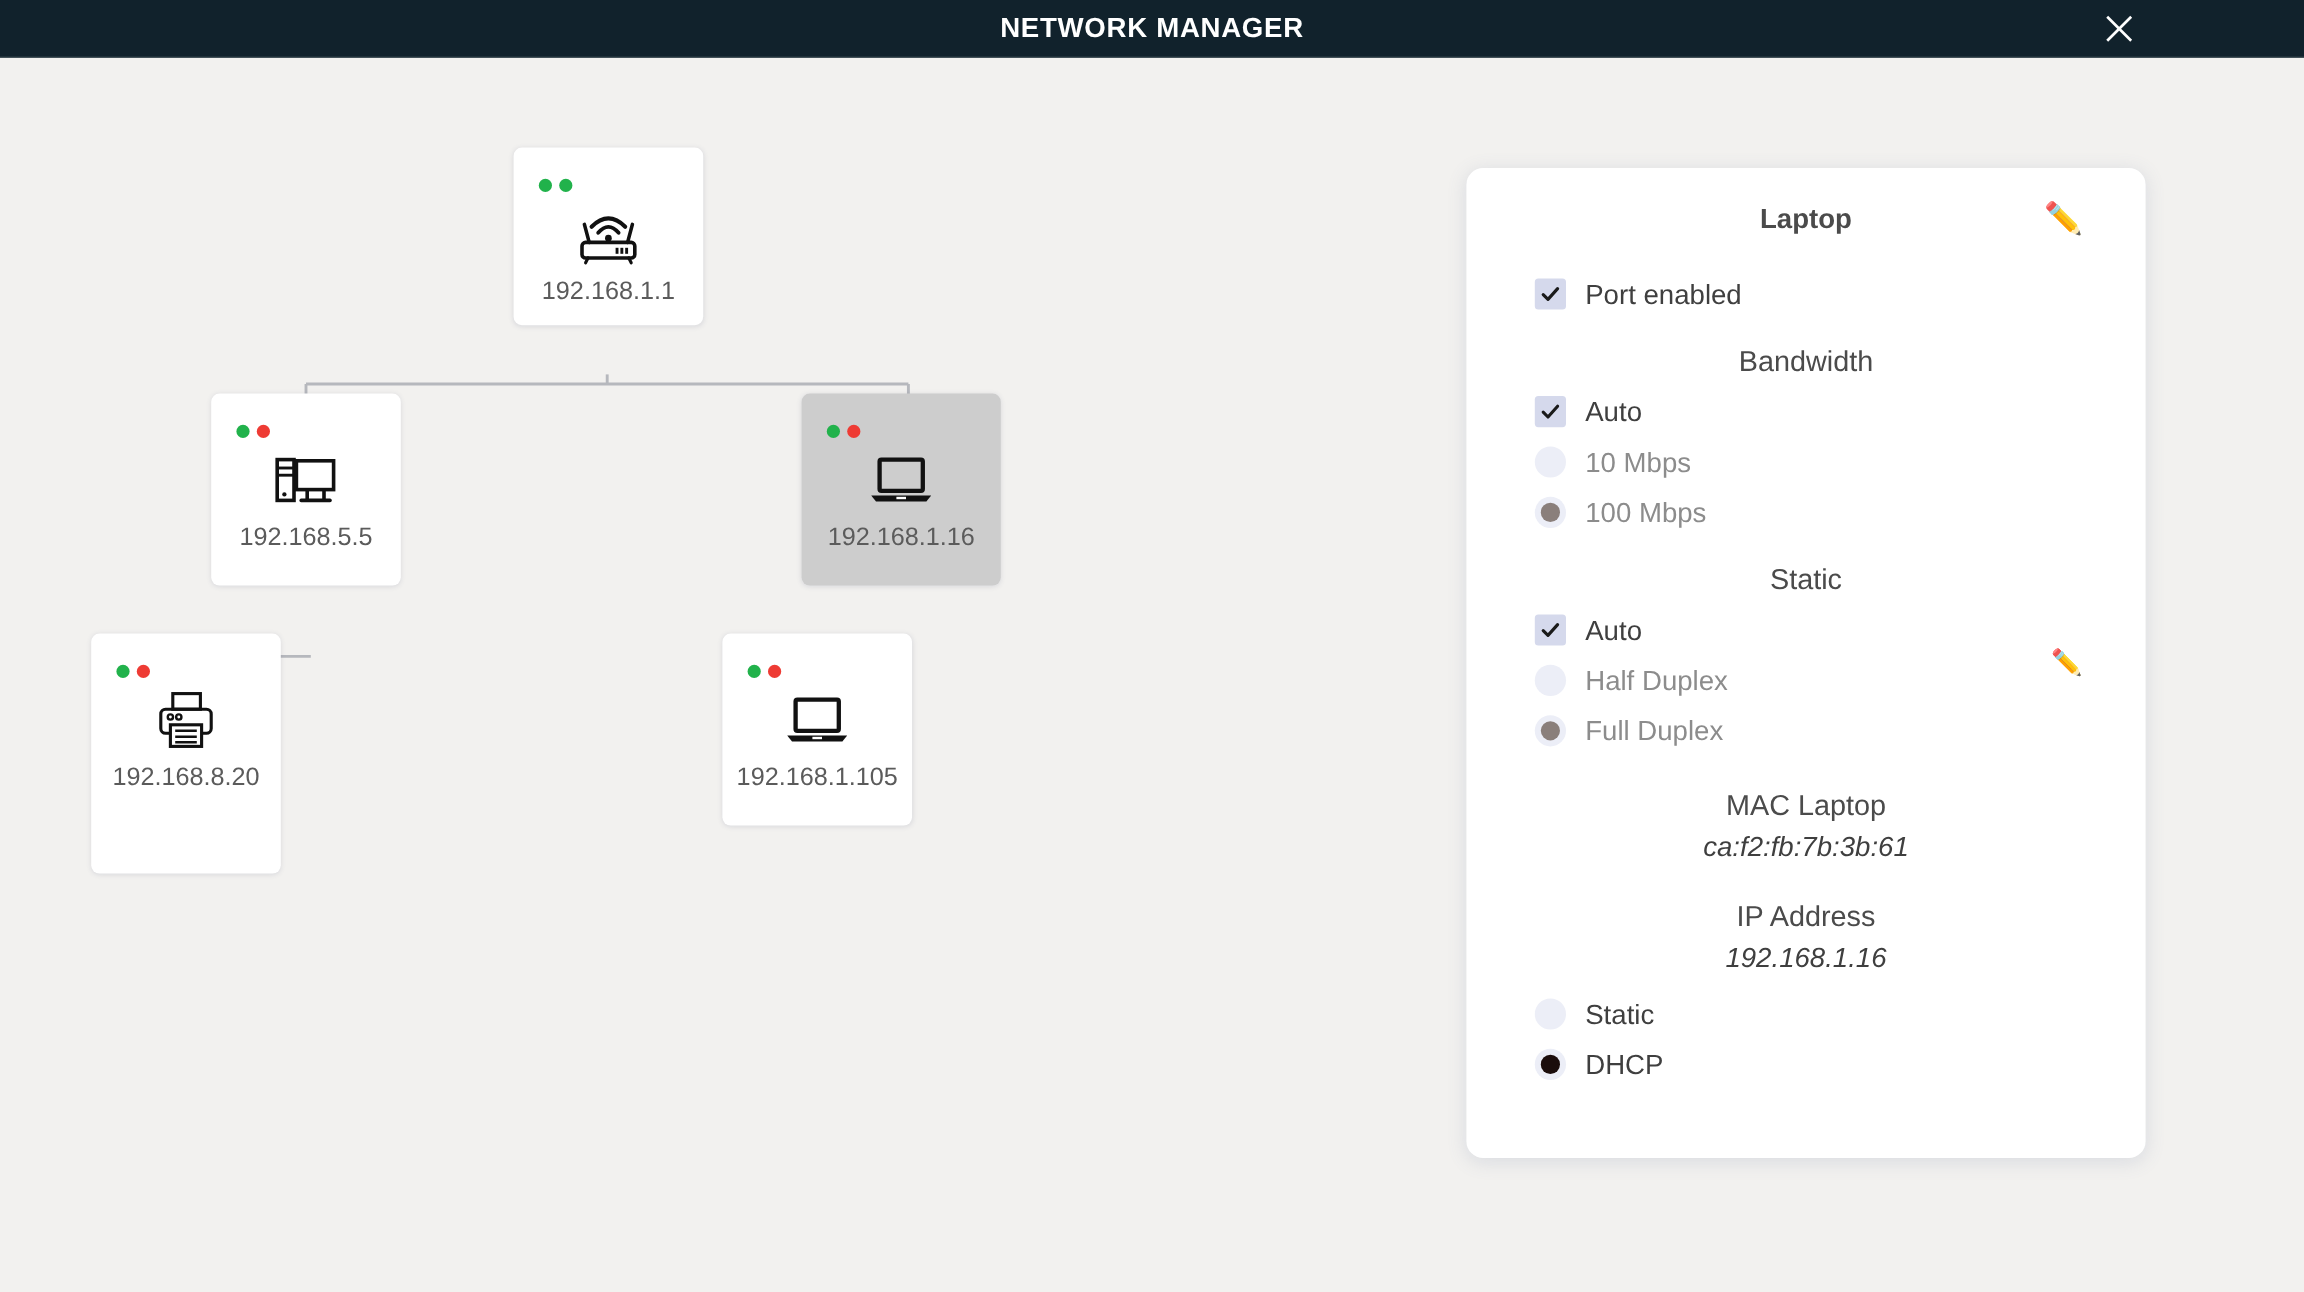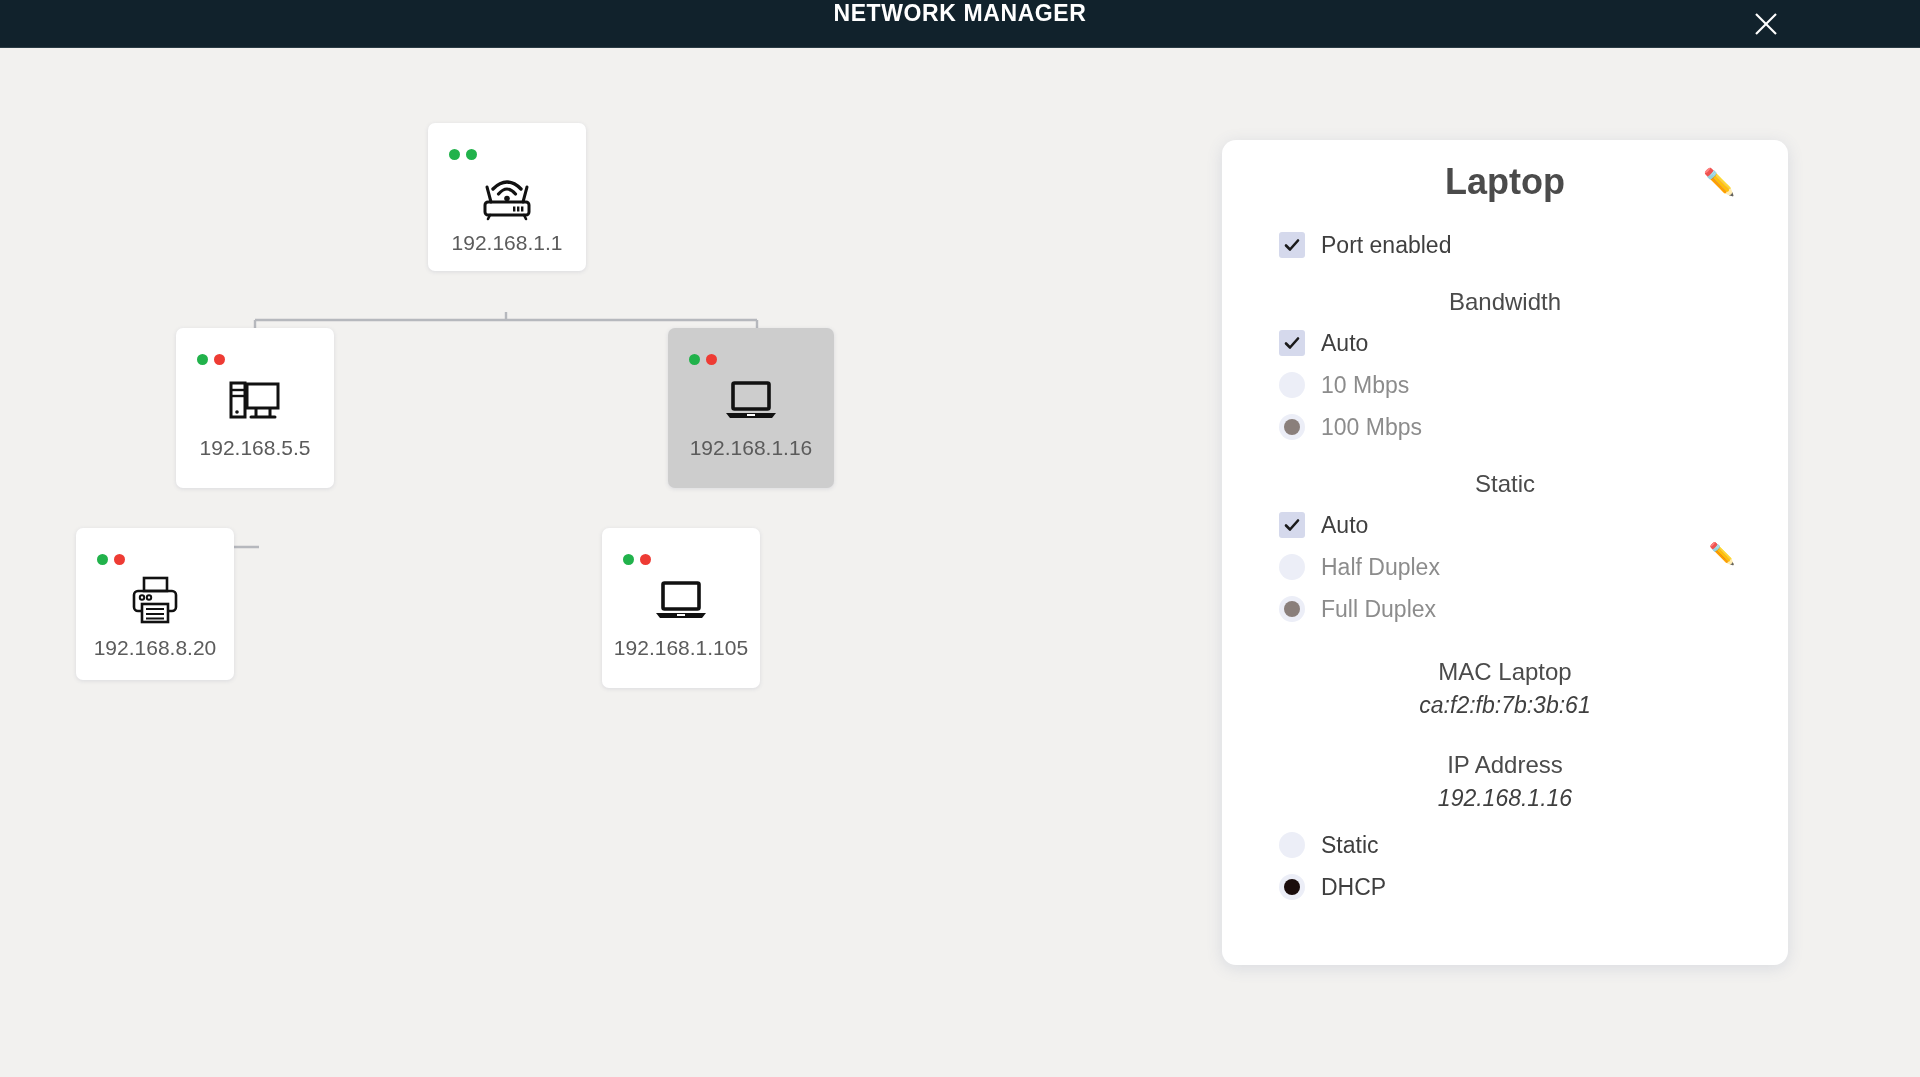--- a/index.html
+++ b/index.html
@@ -17,21 +17,21 @@
 
   
   .titlebar {
     position: absolute;
     left: 0; top: 0;
     width: 1920px;
     height: 47px;
     background: #11222c;
     border-bottom: 1px solid #2b3c45;
     display: flex;
-    align-items: flex-start;
+    align-items: center;
     justify-content: center;
   }
   .titlebar-title {
     color: #ffffff;
     font-size: 23px;
     font-weight: bold;
     letter-spacing: 0.6px;
   }
   .close-btn {
     position: absolute;
@@ -119,21 +119,21 @@
     padding: 0;
   }
   .panel-header {
     position: relative;
     height: 84px;
     display: flex;
     align-items: center;
     justify-content: center;
   }
   .panel-title {
-    font-size: 36px;
+    font-size: 23px;
     font-weight: bold;
     color: #4b4b4b;
   }
   .edit-icon {
     position: absolute;
     right: 52px;
     top: 50%;
     transform: translateY(-50%);
     font-size: 26px;
     line-height: 1;
@@ -294,21 +294,21 @@
     <div class="node-icon">
       <svg width="58" height="46" viewBox="0 0 58 46" aria-hidden="true">
         <rect x="11" y="6" width="36" height="26" rx="1.5" stroke="#111" stroke-width="3.6" fill="none"></rect>
         <path d="M4 36 L54 36 L50 41 L8 41 Z" fill="#111"></path>
         <rect x="25" y="37" width="8" height="2" fill="#ffffff"></rect>
       </svg>
     </div>
     <div class="node-label">192.168.1.16</div>
   </div>
 
-  <div class="node" style="left:76px; top:481px; width:158px; height:152px;">
+  <div class="node" style="left:76px; top:481px; width:158px; height:200px;">
     <div class="node-dots">
       <span class="dot green"></span>
       <span class="dot red"></span>
     </div>
     <div class="node-icon">
       <svg width="58" height="52" viewBox="0 0 58 52" aria-hidden="true">
         <rect x="18" y="4" width="23" height="13" stroke="#111" stroke-width="2.6" fill="none"></rect>
         <rect x="8" y="17" width="42" height="20" rx="4" stroke="#111" stroke-width="2.6" fill="none"></rect>
         <circle cx="16" cy="23.5" r="2.2" stroke="#111" stroke-width="2" fill="none"></circle>
         <circle cx="23" cy="23.5" r="2.2" stroke="#111" stroke-width="2" fill="none"></circle>

